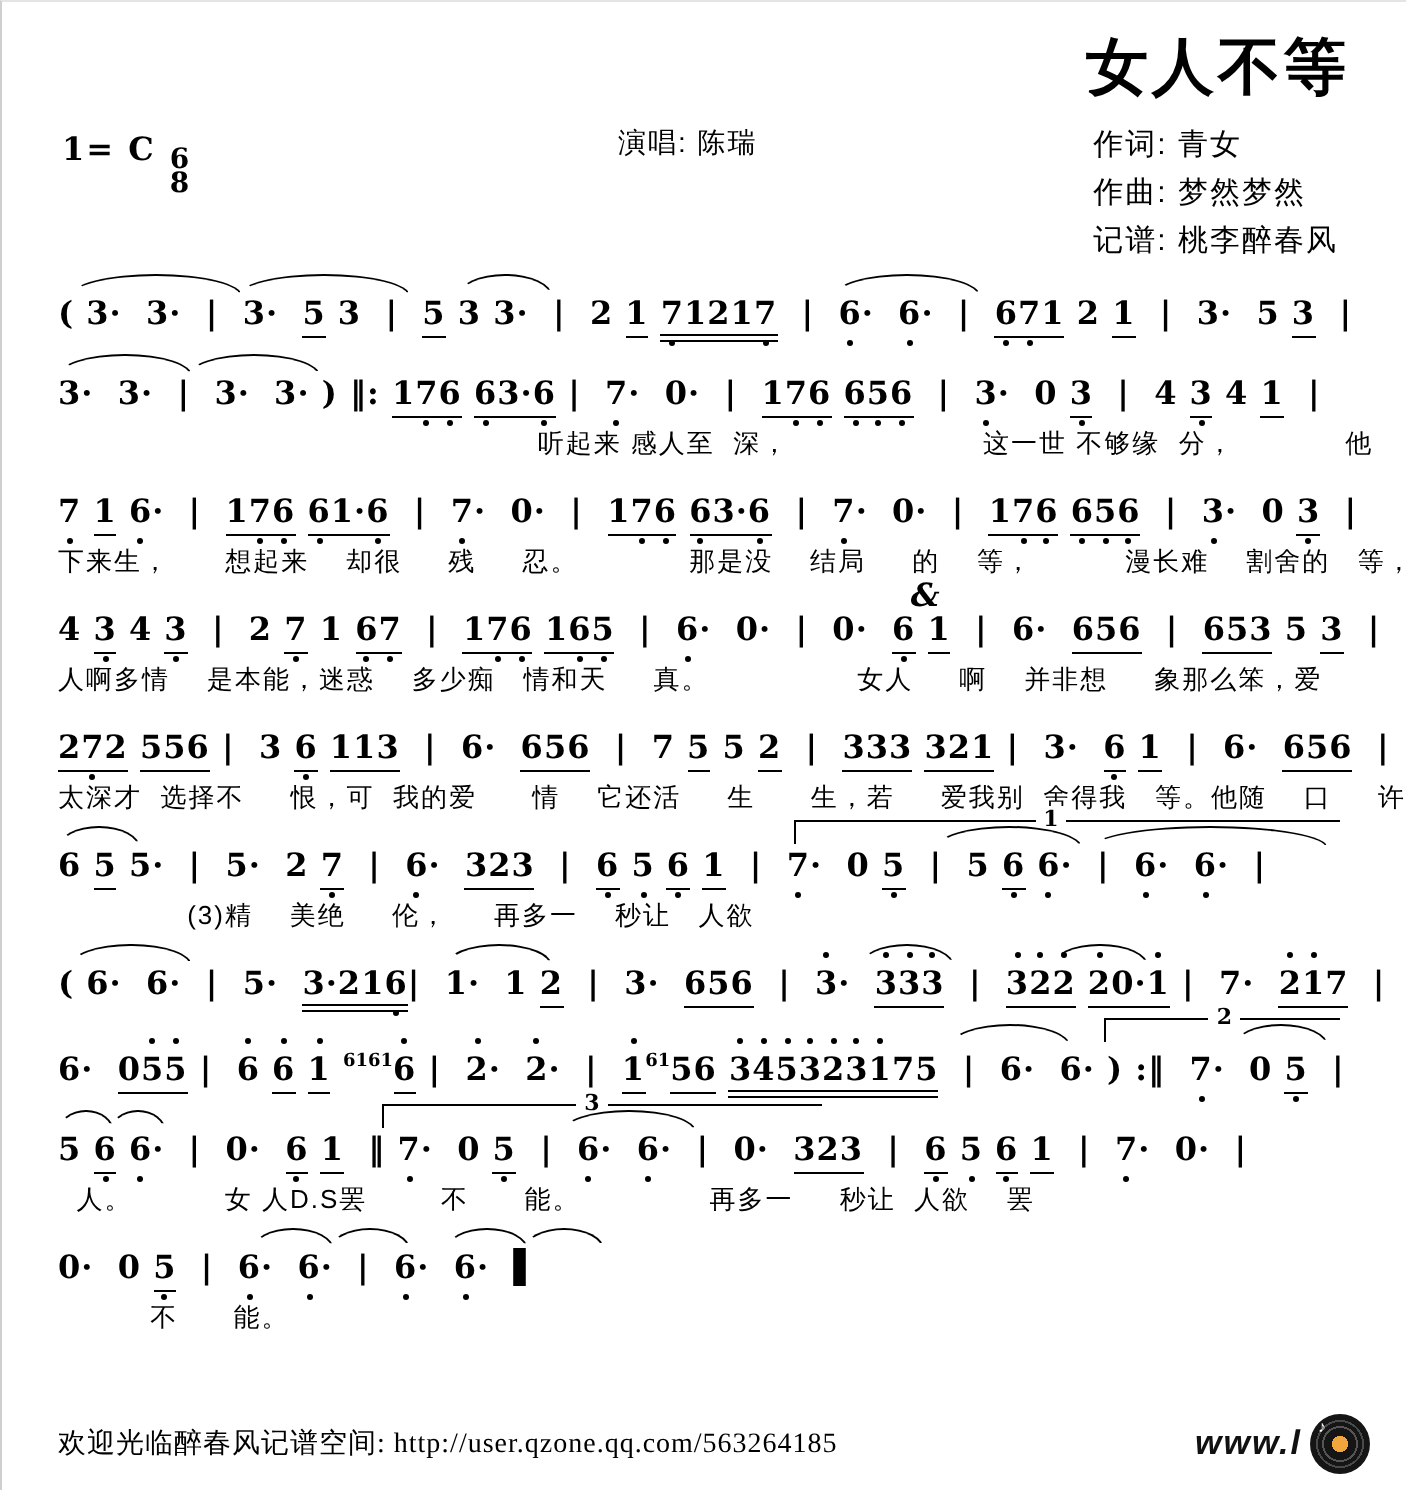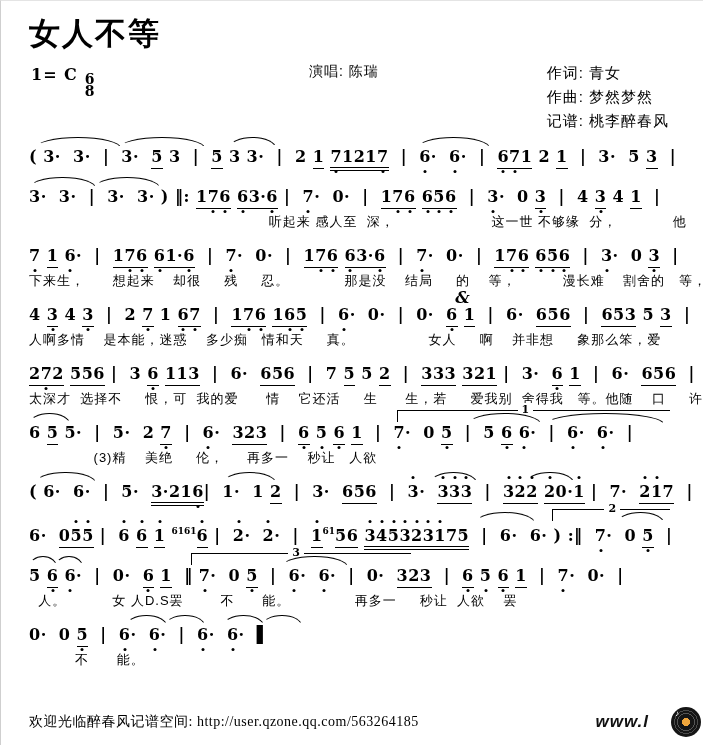--- a/index.html
+++ b/index.html
@@ -9,21 +9,21 @@
     box-sizing:border-box;
     padding:6px 28px 0 28px;
     background:#fff;
     border-left:1px solid #cfcfcf;
     border-top:1px solid #e4e4e4;
     overflow:hidden;
     color:#000;
     font-family:"Liberation Sans",sans-serif;
   }
   .title{
-    text-align:left;
+    text-align:right;
     font-size:31px;font-weight:bold;
     margin:6px 0 2px 0;
     letter-spacing:2px;
     font-family:Liberation Serif, serif;
   }
   .meta{position:relative;height:74px;}
   .key{
     position:absolute;left:2px;top:8px;
     font:bold 16px "DejaVu Serif",serif;letter-spacing:1px;
   }
@@ -69,24 +69,24 @@
     padding:0 4px;font:bold 11px "DejaVu Serif",serif;
   }
   .segno{
     position:absolute;top:-3px;
     font:bold italic 16px "DejaVu Serif",serif;
   }
   
   .footer{
     position:absolute;left:0;right:0;bottom:8px;
     display:flex;justify-content:space-between;align-items:center;
-    padding:0 2px 0 28px;
+    padding:0 18px 0 28px;
   }
   .welcome{font-size:14px;letter-spacing:0.5px;font-family:"Liberation Serif",serif;}
-  .logo{display:flex;align-items:center;gap:22px;}
+  .logo{display:flex;align-items:center;gap:4px;}
   .www{font:bold italic 17px "Liberation Sans",sans-serif;color:#111;letter-spacing:1px;}
   .vinyl{
     position:relative;width:30px;height:30px;border-radius:50%;
     background:radial-gradient(circle at 50% 50%,
       #f0a63c 0 4px,#151515 4px 8px,#555 8px 9px,#151515 9px 11px,#4a4a4a 11px 12px,#151515 12px 15px);
     flex:0 0 auto;
   }
   .vinyl::after{
     content:"♪";position:absolute;left:4px;top:2px;color:#fff;font-size:8px;
   }

